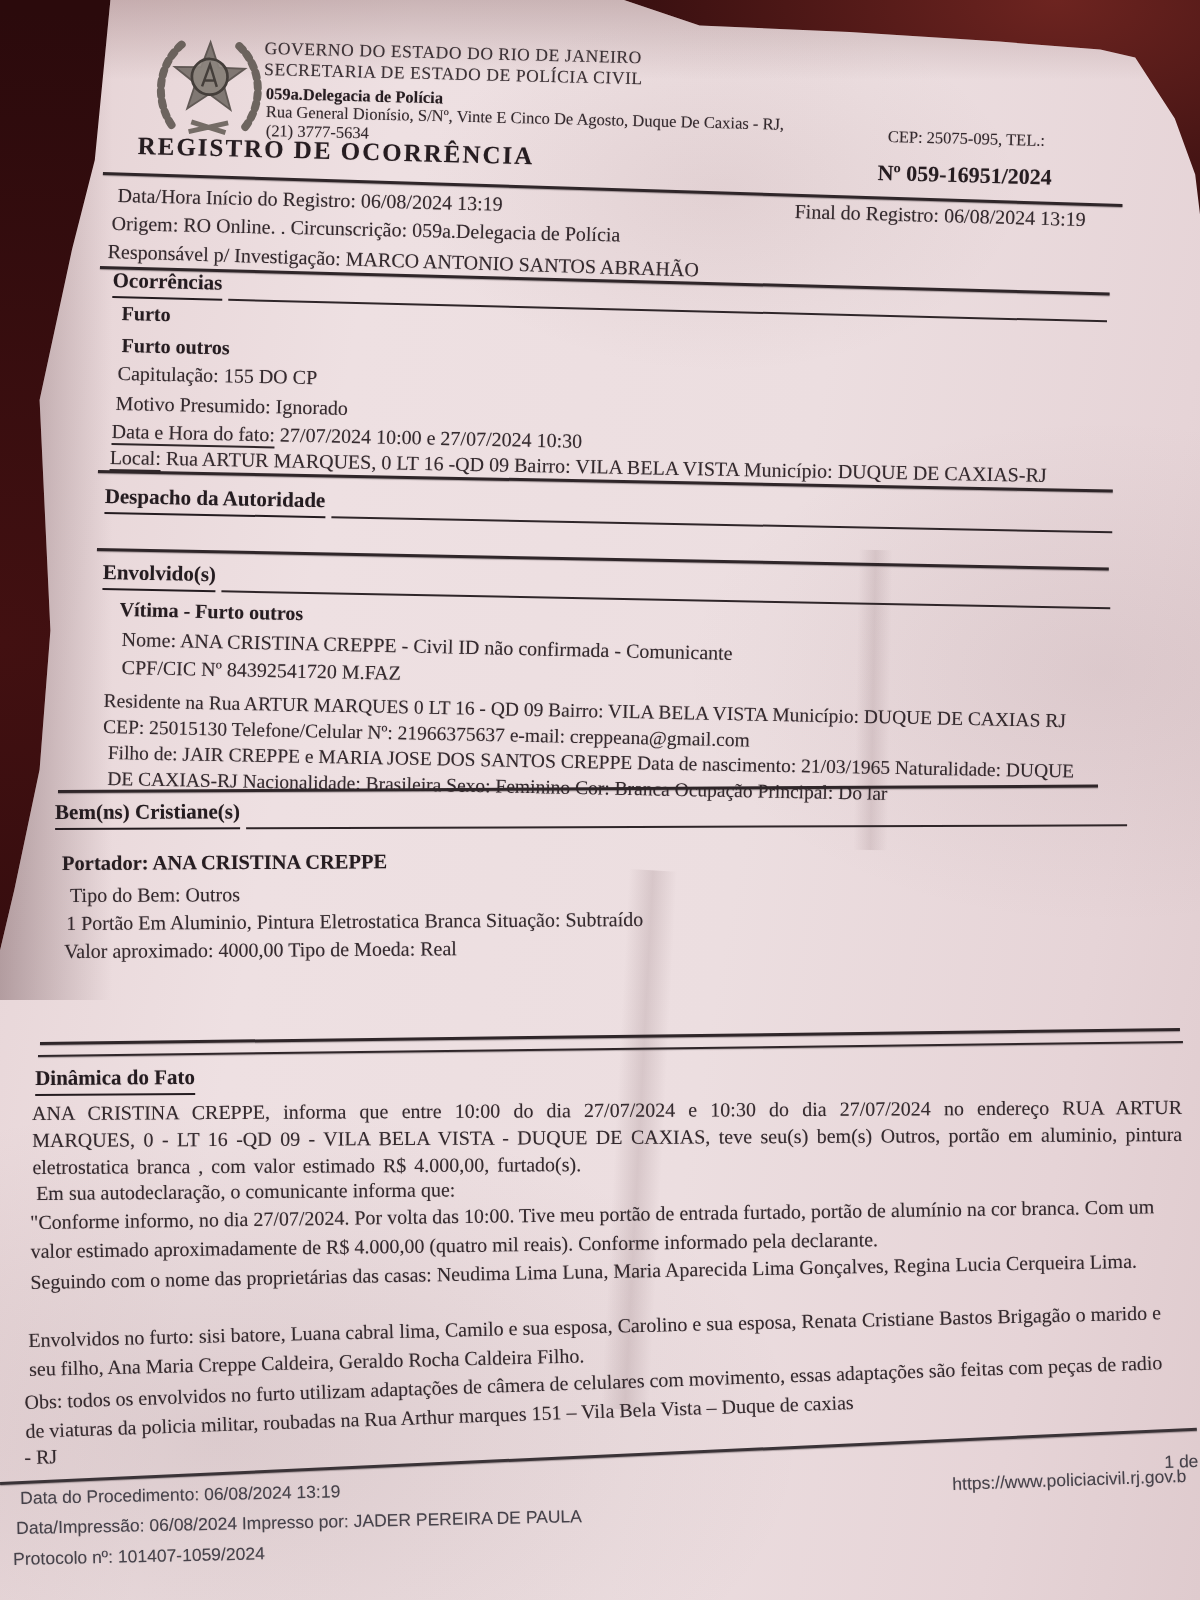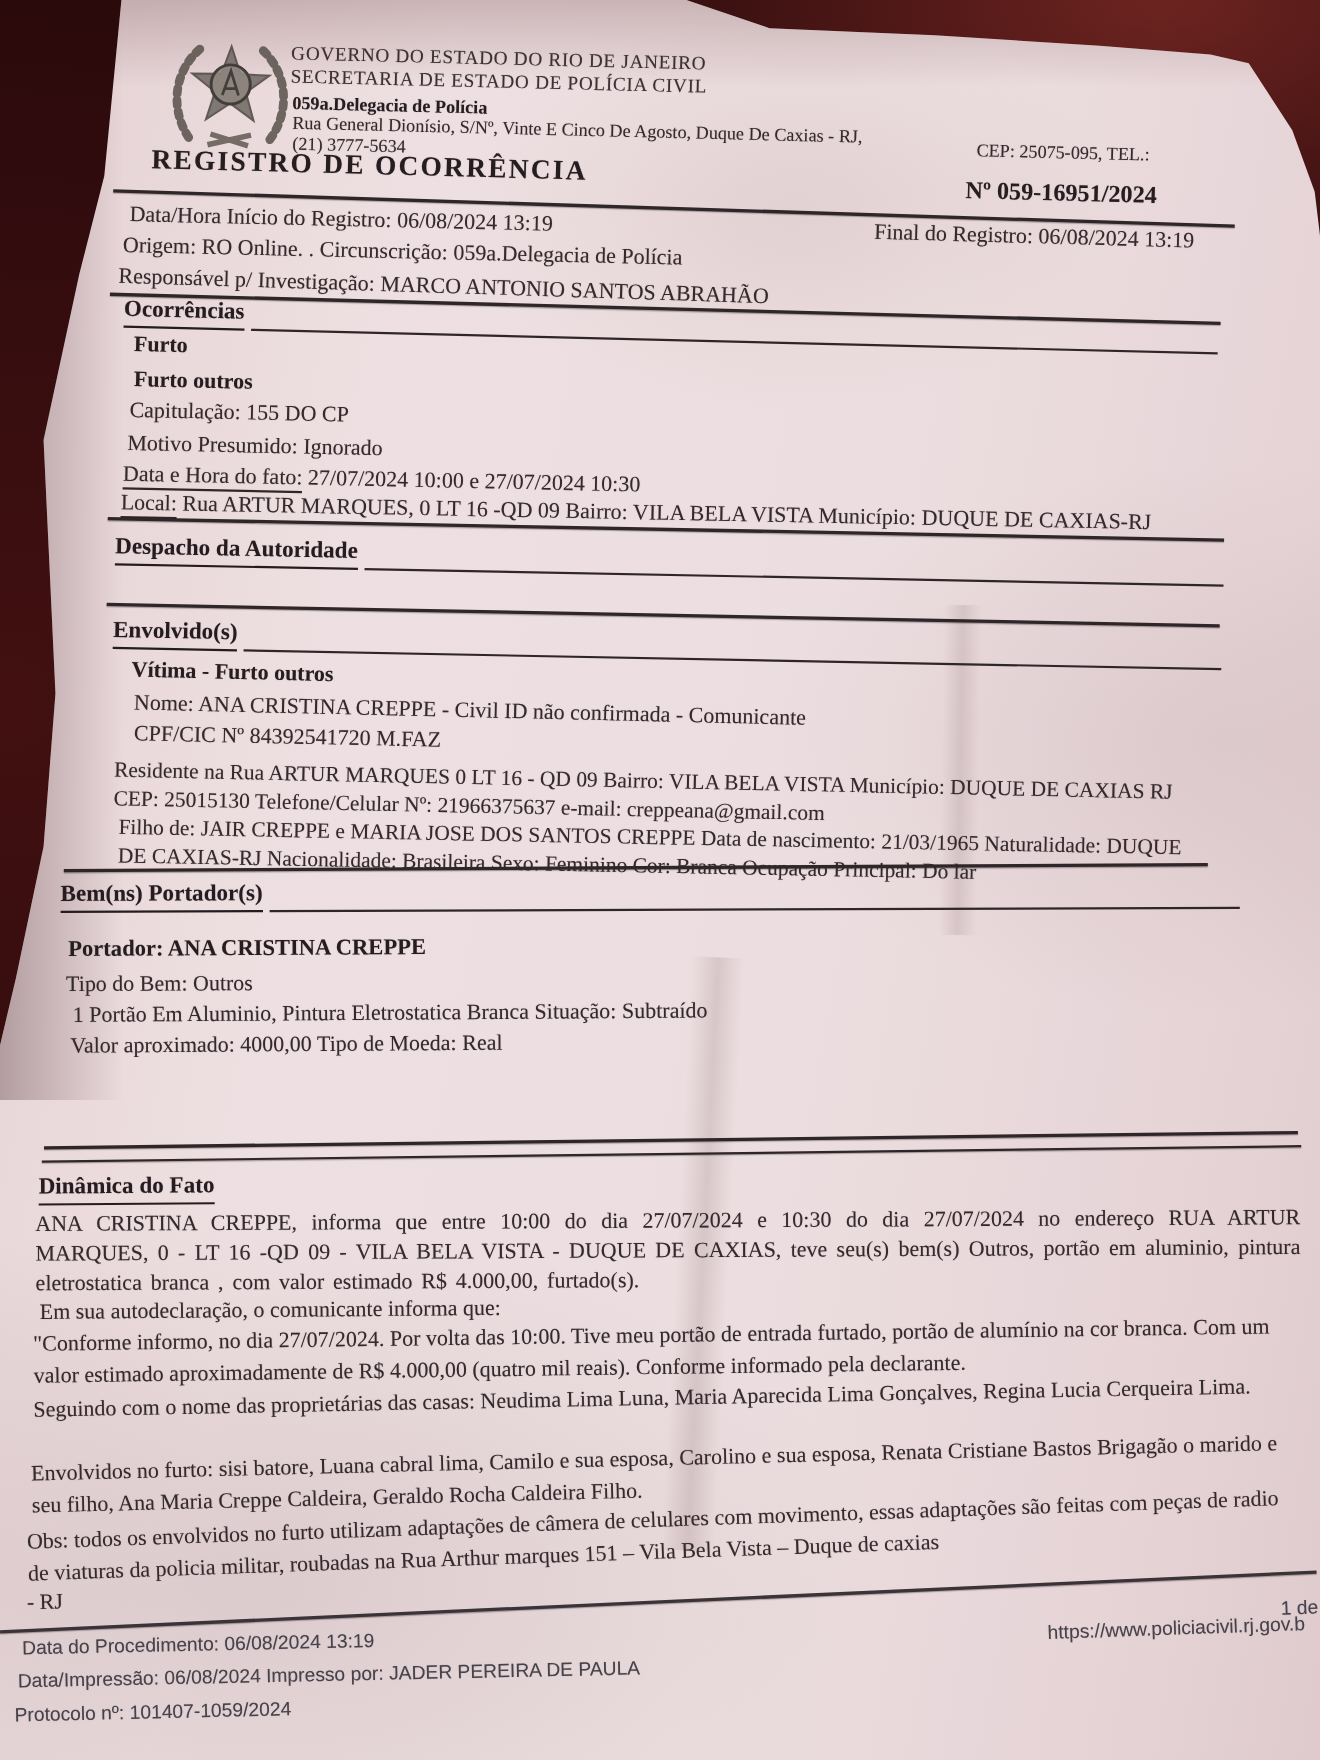--- a/index.html
+++ b/index.html
@@ -108,25 +108,25 @@
   <div class="ext"></div>
 </div>
 <div class="abs t b" style="left:120px;top:598px;transform:rotate(1.3deg);">Vítima  - Furto outros</div>
 <div class="abs t" style="left:122px;top:628px;transform:rotate(1.3deg);">Nome: ANA CRISTINA CREPPE  - Civil ID não confirmada  - Comunicante</div>
 <div class="abs t" style="left:122px;top:656px;transform:rotate(1.2deg);">CPF/CIC Nº 84392541720  M.FAZ</div>
 <div class="abs t wrap" style="left:104px;top:688px;width:1005px;line-height:26px;font-size:19.5px;transform:rotate(1.2deg);">Residente na Rua ARTUR MARQUES 0 LT 16 - QD 09 Bairro: VILA BELA VISTA  Município: DUQUE DE CAXIAS RJ CEP: 25015130  Telefone/Celular Nº: 21966375637      e-mail: creppeana@gmail.com</div>
 <div class="abs t wrap" style="left:108px;top:740px;width:968px;line-height:26px;font-size:19.5px;transform:rotate(1.1deg);">Filho de: JAIR CREPPE e MARIA JOSE DOS SANTOS CREPPE Data de nascimento: 21/03/1965 Naturalidade: DUQUE DE CAXIAS-RJ Nacionalidade: Brasileira Sexo: Feminino Cor: Branca  Ocupação Principal: Do lar</div>
 <div class="rule" style="left:58px;top:790px;width:1040px;transform:rotate(-0.3deg);"></div>
 
 <div class="abs hrow" style="left:55px;top:800px;width:1072px;transform:rotate(-0.2deg);">
-  <span class="ht">Bem(ns) Portador(s)</span>
+  <span class="ht">Bem(ns) Cristiane(s)</span>
   <div class="ext"></div>
 </div>
 <div class="abs t b" style="left:62px;top:852px;transform:rotate(-0.3deg);font-size:20.5px;">Portador: ANA CRISTINA CREPPE</div>
-<div class="abs t" style="left:60px;top:884px;transform:rotate(-0.3deg);">Tipo do Bem: Outros</div>
+<div class="abs t" style="left:70px;top:884px;transform:rotate(-0.3deg);">Tipo do Bem: Outros</div>
 <div class="abs t" style="left:66px;top:912px;transform:rotate(-0.4deg);">1  Portão Em Aluminio, Pintura Eletrostatica Branca  Situação: Subtraído</div>
 <div class="abs t" style="left:64px;top:940px;transform:rotate(-0.4deg);">Valor aproximado: 4000,00 Tipo de Moeda: Real</div>
 
 <div class="rule" style="left:40px;top:1042px;width:1140px;transform:rotate(-0.7deg);"></div>
 <div class="rule" style="left:38px;top:1055px;width:1145px;height:2px;transform:rotate(-0.7deg);"></div>
 
 <div class="abs hrow" style="left:35px;top:1066px;transform:rotate(-0.4deg);">
   <span class="ht">Dinâmica do Fato</span>
 </div>
 <div class="abs t wrap" style="left:32px;top:1100px;width:1150px;line-height:27px;text-align:justify;word-spacing:3px;transform:rotate(-0.3deg);"> ANA CRISTINA CREPPE, informa que entre 10:00 do dia 27/07/2024 e 10:30 do dia 27/07/2024 no endereço RUA ARTUR MARQUES, 0 - LT 16 -QD 09 - VILA BELA VISTA -  DUQUE DE CAXIAS, teve seu(s) bem(s) Outros, portão em aluminio, pintura eletrostatica branca , com valor estimado R$ 4.000,00, furtado(s).</div>

